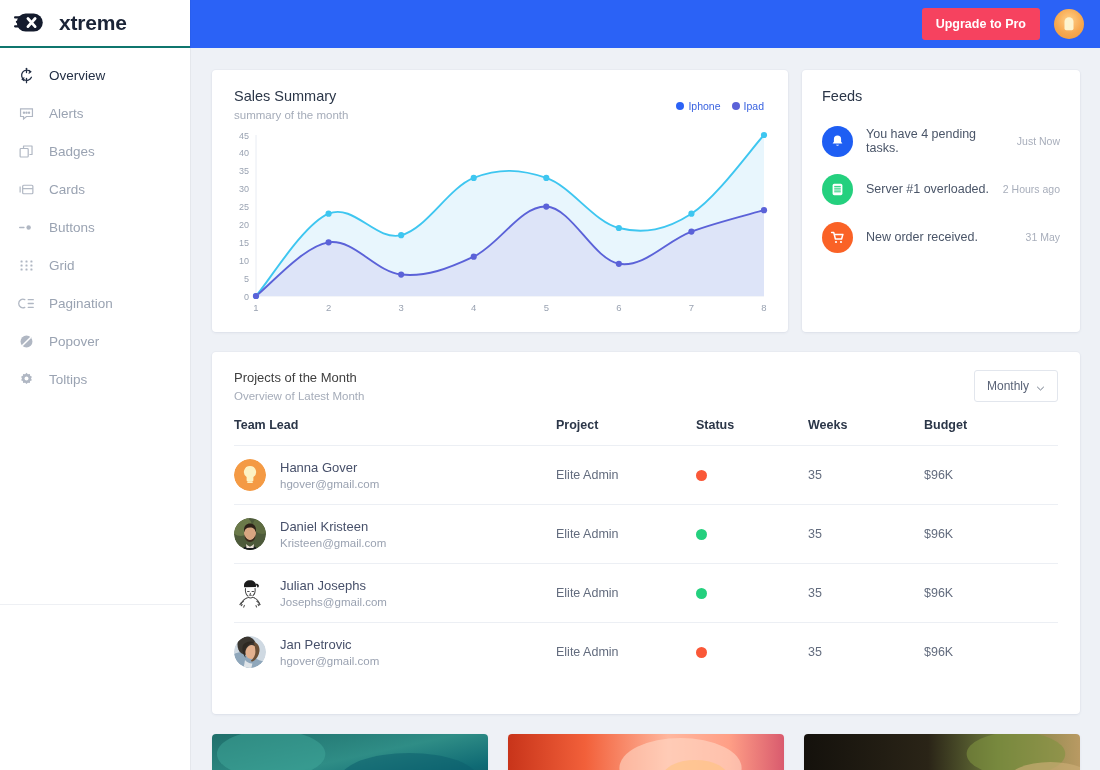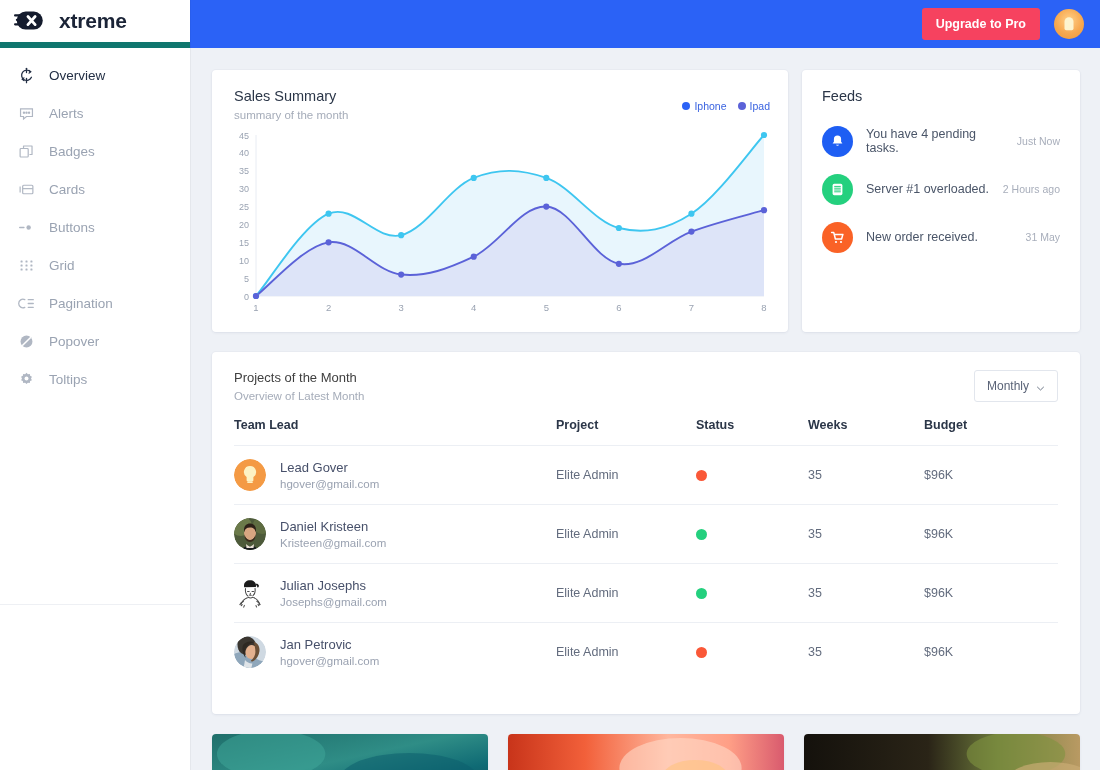--- a/index.html
+++ b/index.html
@@ -17,21 +17,21 @@
     width: 190px; height: 770px;
     background: #ffffff;
     flex: 0 0 190px;
     position: relative;
     z-index: 5;
     box-shadow: 1px 0 0 rgba(0,0,0,.04);
   }
   .logo-bar {
     height: 48px; display: flex; align-items: center;
     padding-left: 14px; gap: 9px;
-    border-bottom: 6px solid #0f766e;
+    border-bottom: 2px solid #0f766e;
   }
   .logo-mark { width: 36px; height: 26px; flex: 0 0 36px; }
   .logo-text {
     font-size: 21px; font-weight: bold; color: #1b2437;
     letter-spacing: -.2px;
   }
   .nav { padding-top: 8px; }
   .nav-item {
     display: flex; align-items: center; gap: 14px;
     height: 38px; padding: 0 0 0 18px;
@@ -85,21 +85,21 @@
   }
 
   .row-top { display: flex; gap: 14px; align-items: flex-start; }
   .chart-card { flex: 0 0 570px; height: 262px; padding: 18px 16px 8px 12px; position: relative; }
   .feeds-card { flex: 1 1 auto; height: 262px; padding: 18px 20px; }
 
   .card-title { font-size: 14.5px; color: #2b3648; padding-left: 10px; }
   .card-sub { font-size: 11.5px; color: #a5acb9; margin-top: 5px; padding-left: 10px; }
 
   .legend {
-    position: absolute; right: 18px; top: 30px;
+    position: absolute; right: 24px; top: 30px;
     display: flex; gap: 11px; align-items: center;
     font-size: 10.5px; color: #3a63e0;
   }
   .legend-item { display: flex; align-items: center; gap: 4px; }
   .legend-dot { width: 8px; height: 8px; border-radius: 50%; display: block; }
 
   .chart-wrap { margin-top: 6px; }
 
   
   .feeds-title { font-size: 14.5px; color: #2b3648; }
@@ -428,21 +428,21 @@
           <tbody id="proj-body">
               <tr>
                 <td class="col-lead">
                   <div class="lead">
                     <span class="avatar"><svg viewBox="0 0 32 32">
                         <circle cx="16" cy="16" r="16" fill="#f49a44"></circle>
                         <circle cx="16" cy="16" r="16" fill="none"></circle>
                         <path d="M16 7a6 6 0 0 0-3.4 11v3.2a1 1 0 0 0 1 1h4.8a1 1 0 0 0 1-1V18A6 6 0 0 0 16 7z" fill="#fdf2c4"></path>
                         <rect x="13.2" y="22.3" width="5.6" height="1.8" rx=".9" fill="#fdf2c4"></rect>
                       </svg></span>
-                    <span><span class="lead-name">Lead Gover</span><span class="lead-mail" style="display:block">hgover@gmail.com</span></span>
+                    <span><span class="lead-name">Hanna Gover</span><span class="lead-mail" style="display:block">hgover@gmail.com</span></span>
                   </div>
                 </td>
                 <td class="col-proj">Elite Admin</td>
                 <td class="col-stat">
                   <span class="status-dot" style="background:#fa5838"></span>
                 </td>
                 <td class="col-week">35</td>
                 <td class="col-budg">$96K</td>
               </tr>
               <tr>

